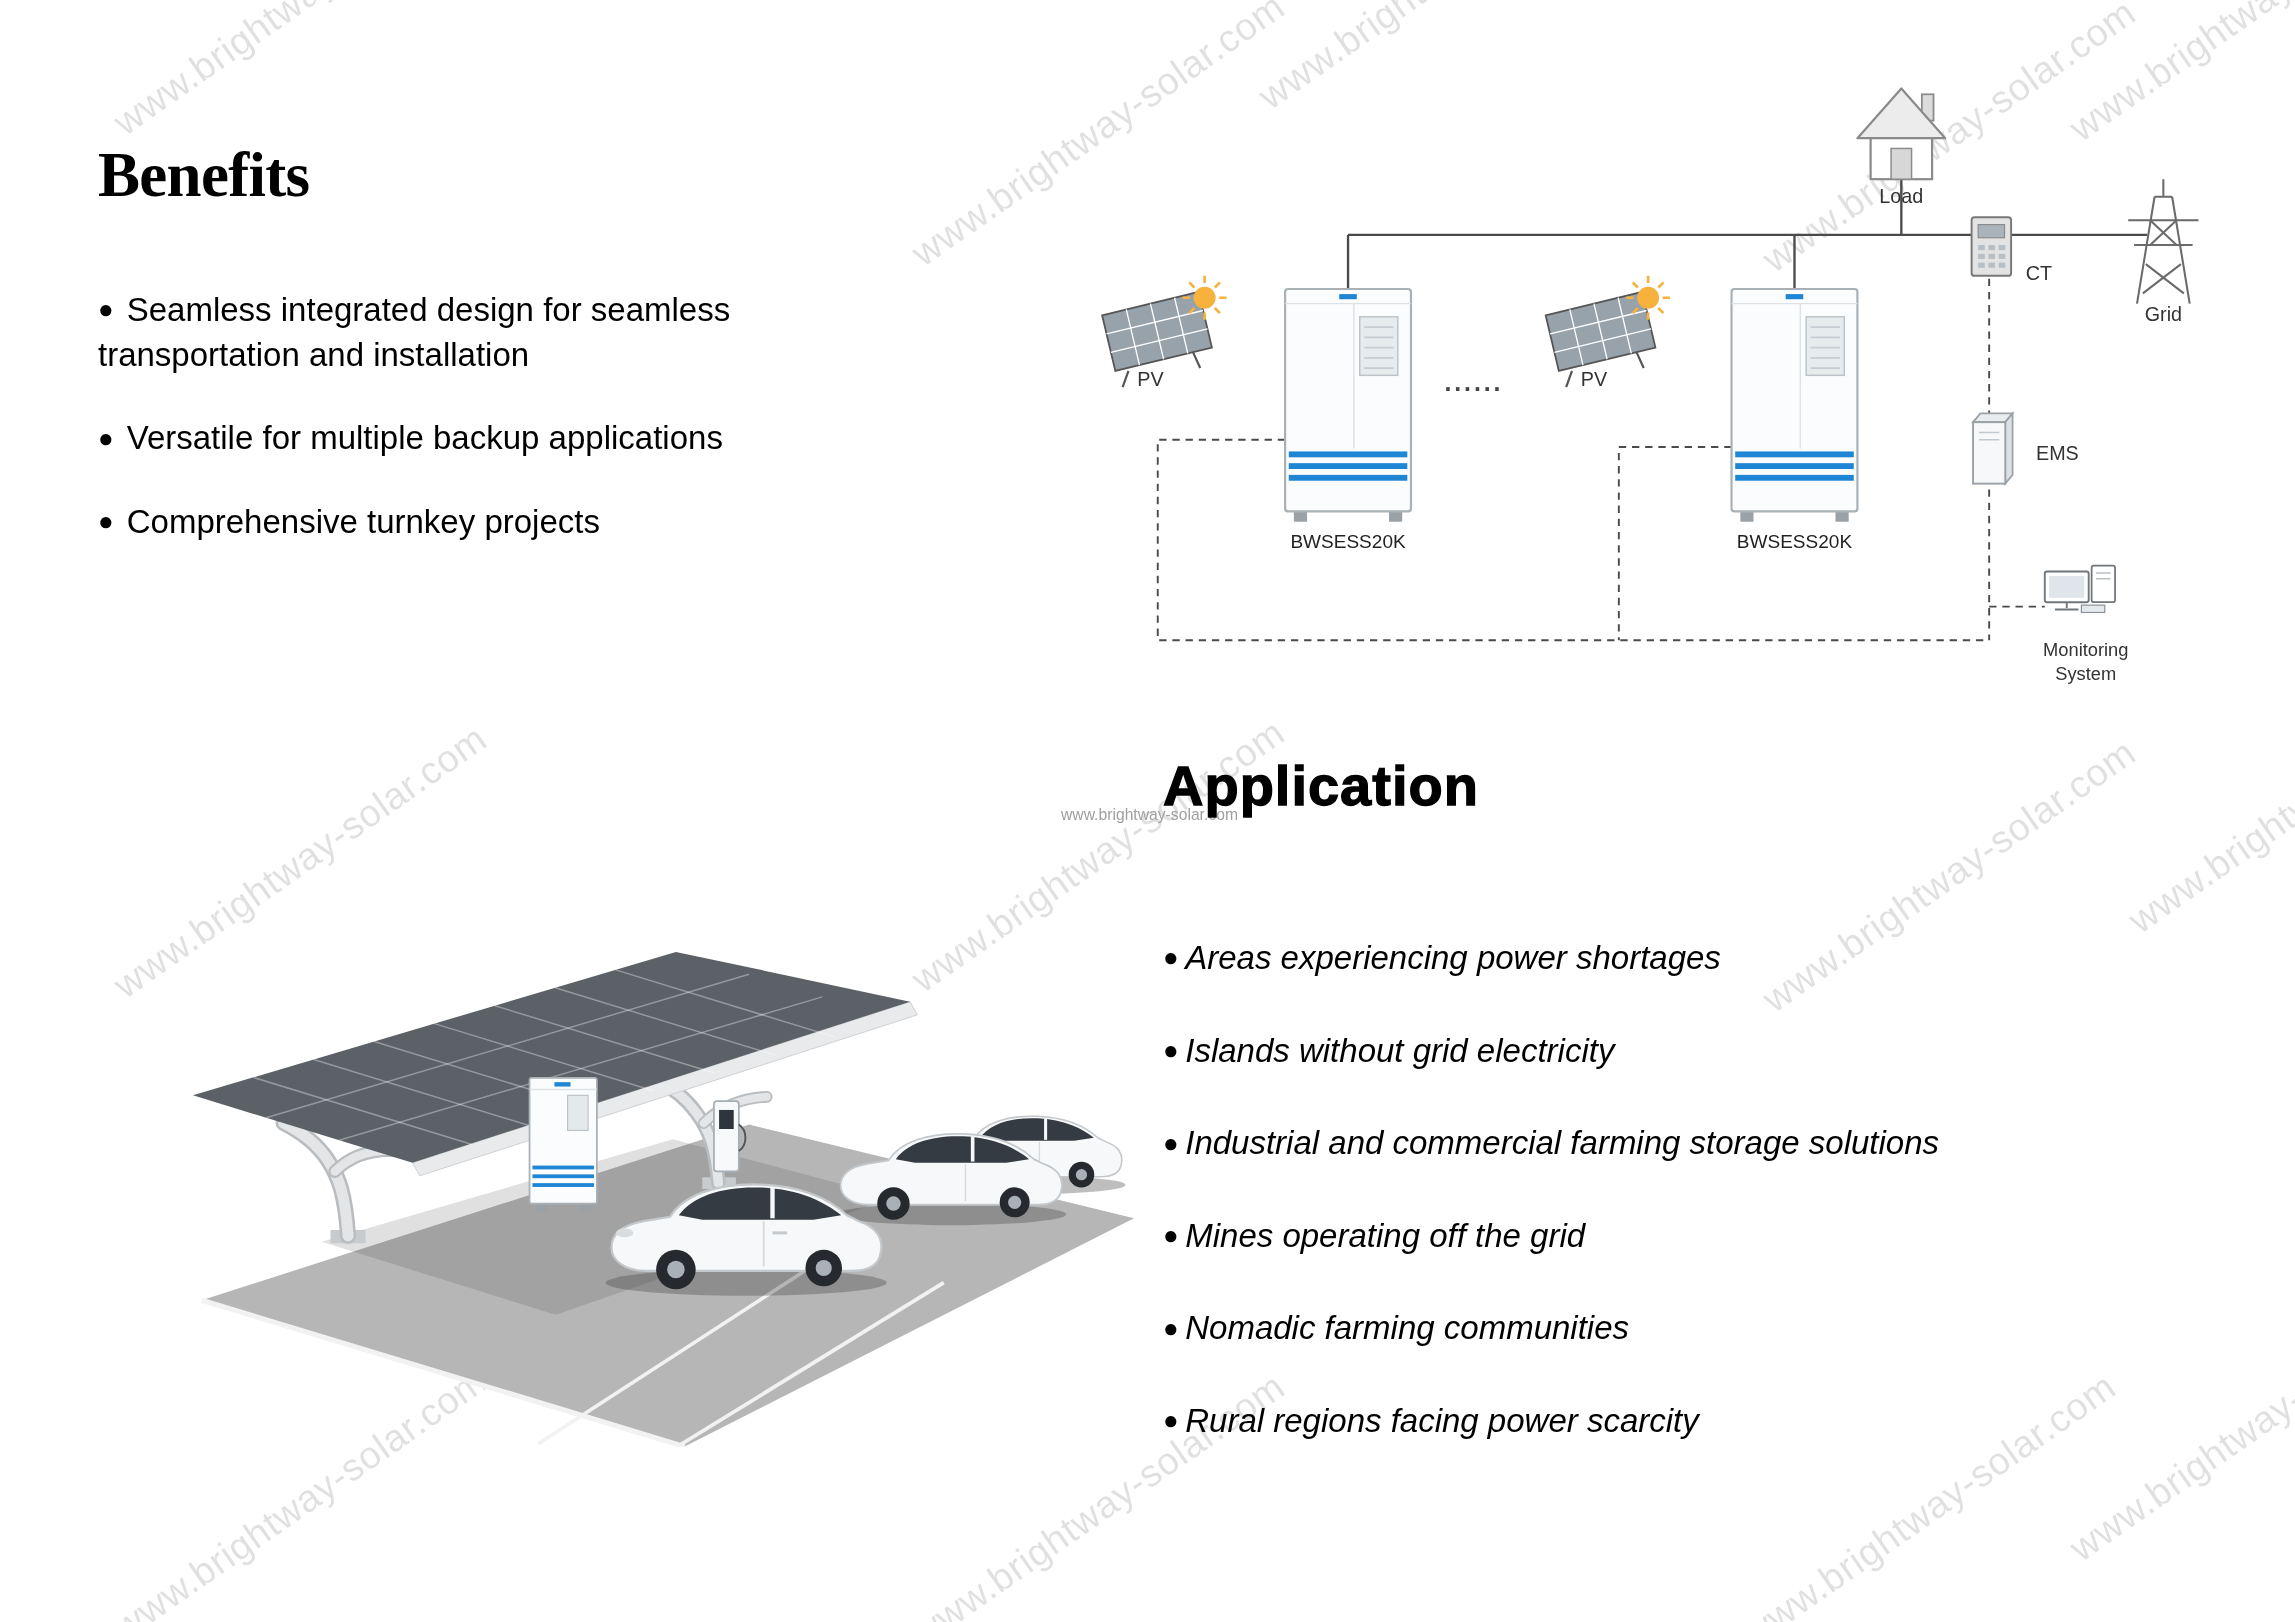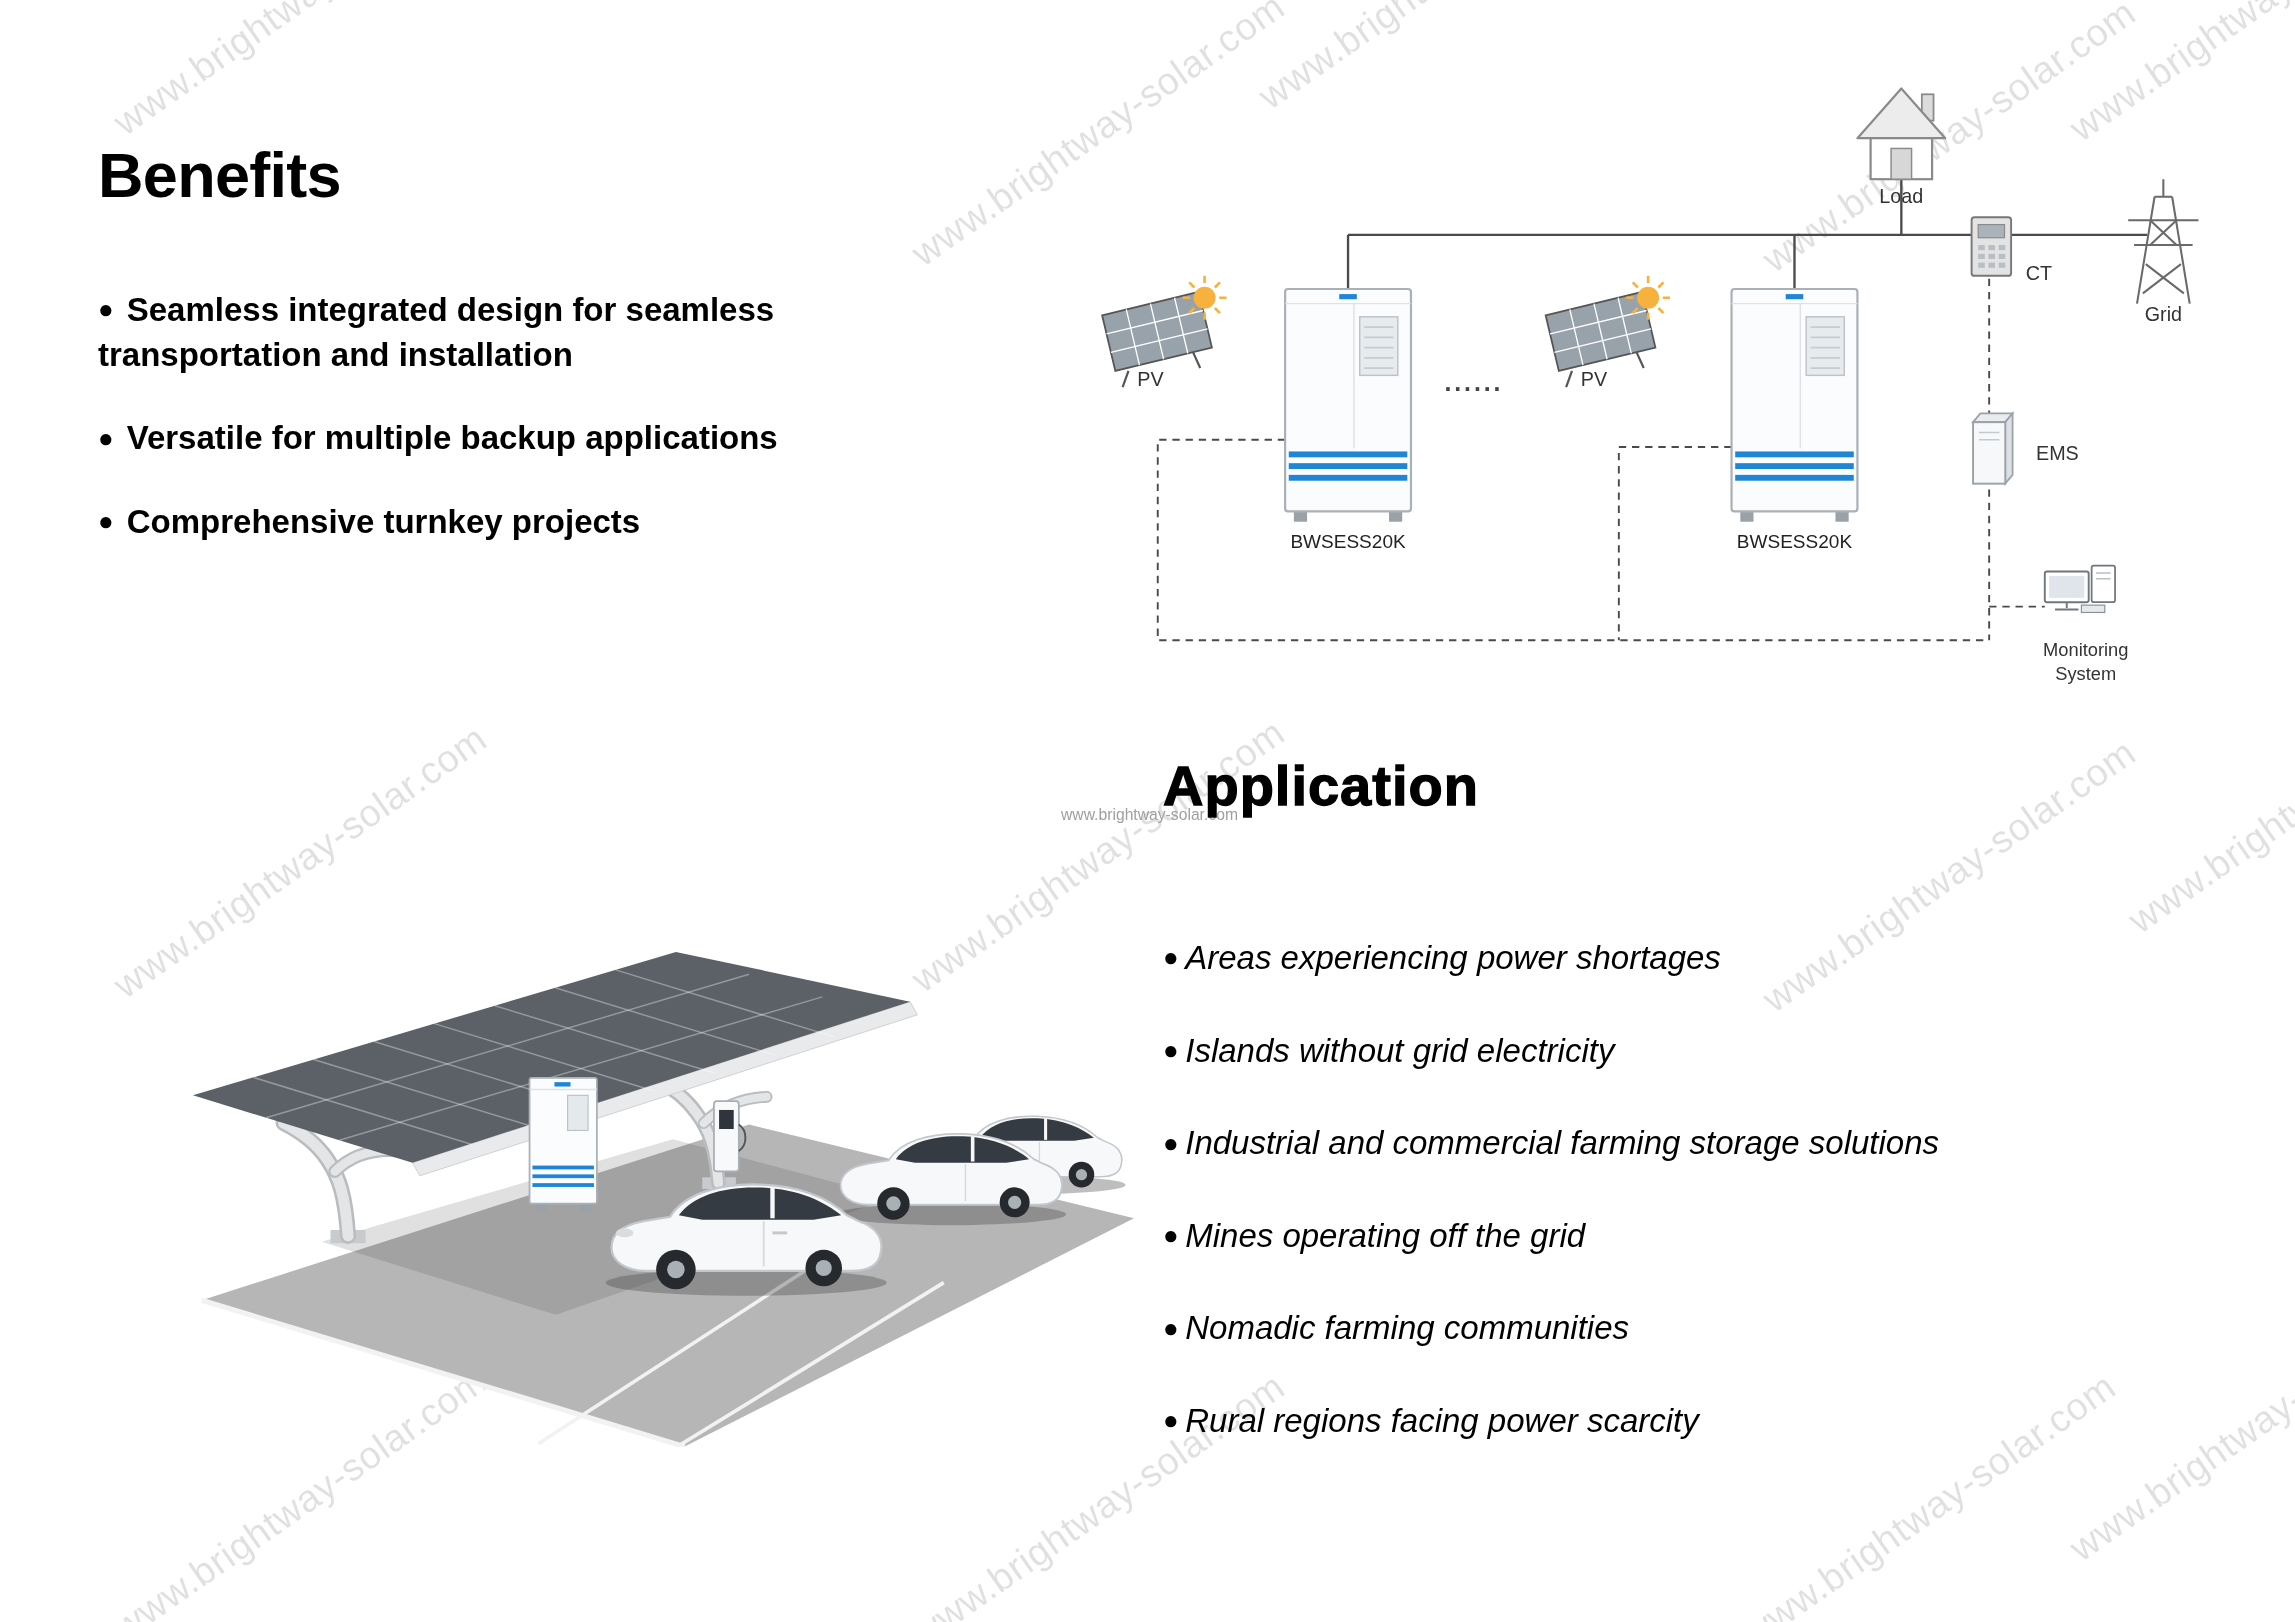--- a/index.html
+++ b/index.html
@@ -7,22 +7,22 @@
     position:relative;width:2295px;height:1623px;background:#ffffff;overflow:hidden;
     font-family:"Liberation Sans",sans-serif;color:#000;
   }
   .watermark{
     position:absolute;font-size:38px;color:rgba(0,0,0,0.12);white-space:nowrap;
     transform:rotate(-35deg);transform-origin:0 50%;pointer-events:none;letter-spacing:0.7px;
   }
   .watermark-small{
     position:absolute;font-size:15.7px;color:#9f9f9f;white-space:nowrap;pointer-events:none;
   }
-  .benefits-title{position:absolute;left:98px;top:139px;margin:0;font-size:63px;font-weight:bold;letter-spacing:-0.7px;}
-  .benefits-list{position:absolute;left:98px;top:288px;width:779px;font-weight:bold;}
+  .benefits-title{position:absolute;left:98px;top:139px;margin:0;font-size:63px;font-weight:bold;letter-spacing:-0.7px;font-family:Liberation Serif, serif;}
+  .benefits-list{position:absolute;left:98px;top:288px;width:779px;}
   .app-title{position:absolute;left:1163px;top:753px;margin:0;font-size:56px;font-weight:bold;letter-spacing:1px;-webkit-text-stroke:1.3px #000;}
   .app-list{position:absolute;left:1163px;top:936px;width:792px;}
   .item{font-size:33px;line-height:1.35;margin-bottom:39px;}
   .app-list .item{margin-bottom:48px;font-style:italic;}
   .bullet{font-size:26px;margin-right:13px;position:relative;top:-2.6px;}
   .app-list .bullet{margin-right:6.5px;}
   .diagram-svg{position:absolute;left:1067px;top:62px;}
   .carport-svg{position:absolute;left:190px;top:931px;}
   svg text{font-family:"Liberation Sans",sans-serif;}
 </style>

